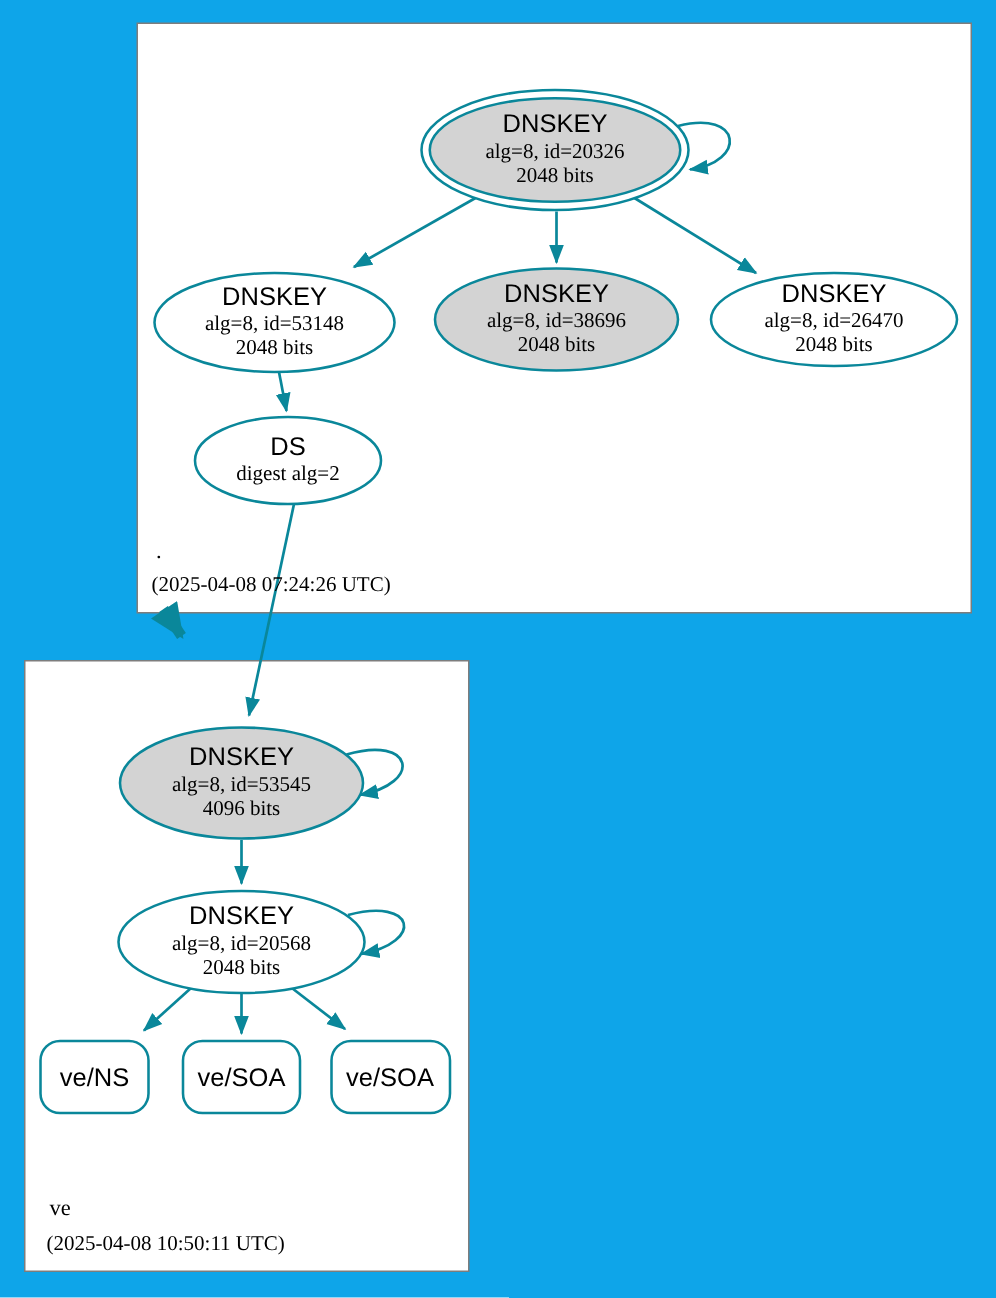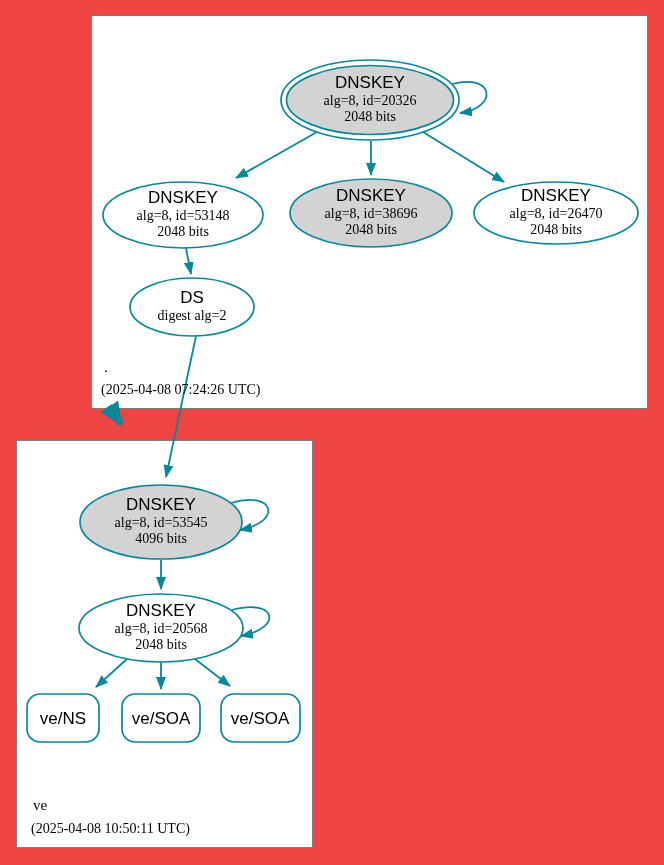--- a/index.html
+++ b/index.html
@@ -1,20 +1,20 @@
 <!DOCTYPE html>
 <html><head>
 <meta charset="utf-8">
 <style>
   html, body { margin: 0; padding: 0; background: #ffffff; }
   .canvas {
     position: relative;
     width: 664px;
     height: 865px;
-    background: #ef4444;
+    background: #0ea5e9;
     font-family: "Liberation Serif", serif;
   }
   svg { display: block; }
   .zone-box { fill: #ffffff; stroke: #7d7d7d; stroke-width: 1; }
   .edge { fill: none; stroke: #0a879a; stroke-width: 1.8; }
   .edge-thick { fill: none; stroke: #0a879a; stroke-width: 7; }
   .node-white { fill: #ffffff; stroke: #0a879a; stroke-width: 1.7; }
   .node-gray { fill: #d3d3d3; stroke: #0a879a; stroke-width: 1.7; }
   .t-title {
     font-family: "Liberation Sans", sans-serif;

